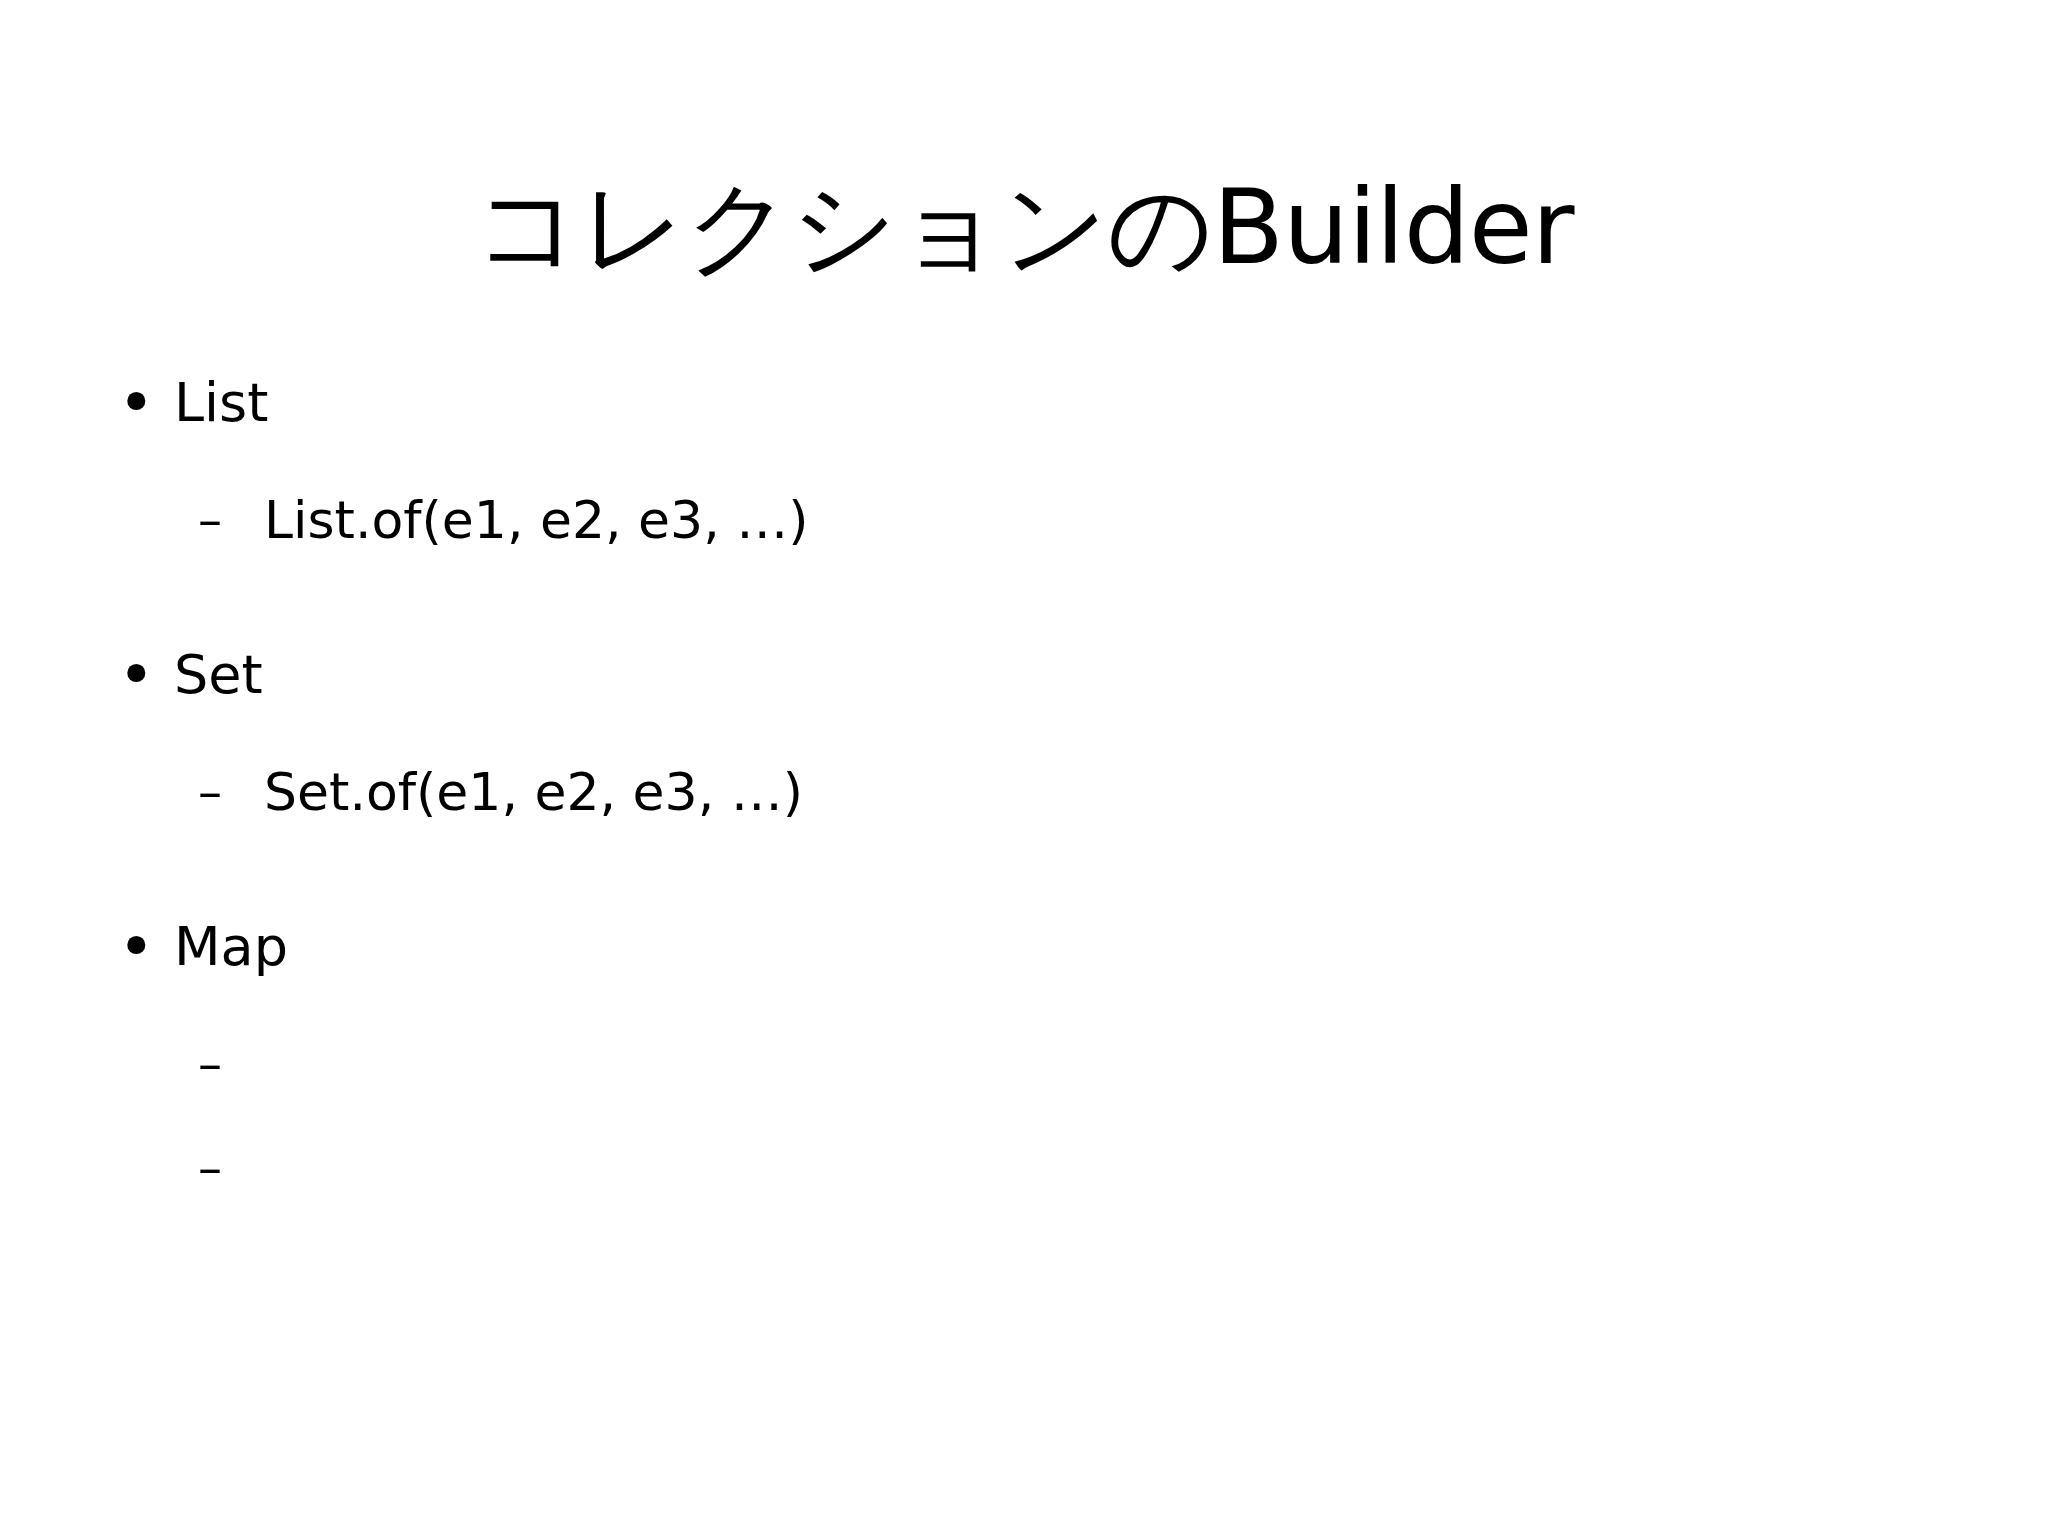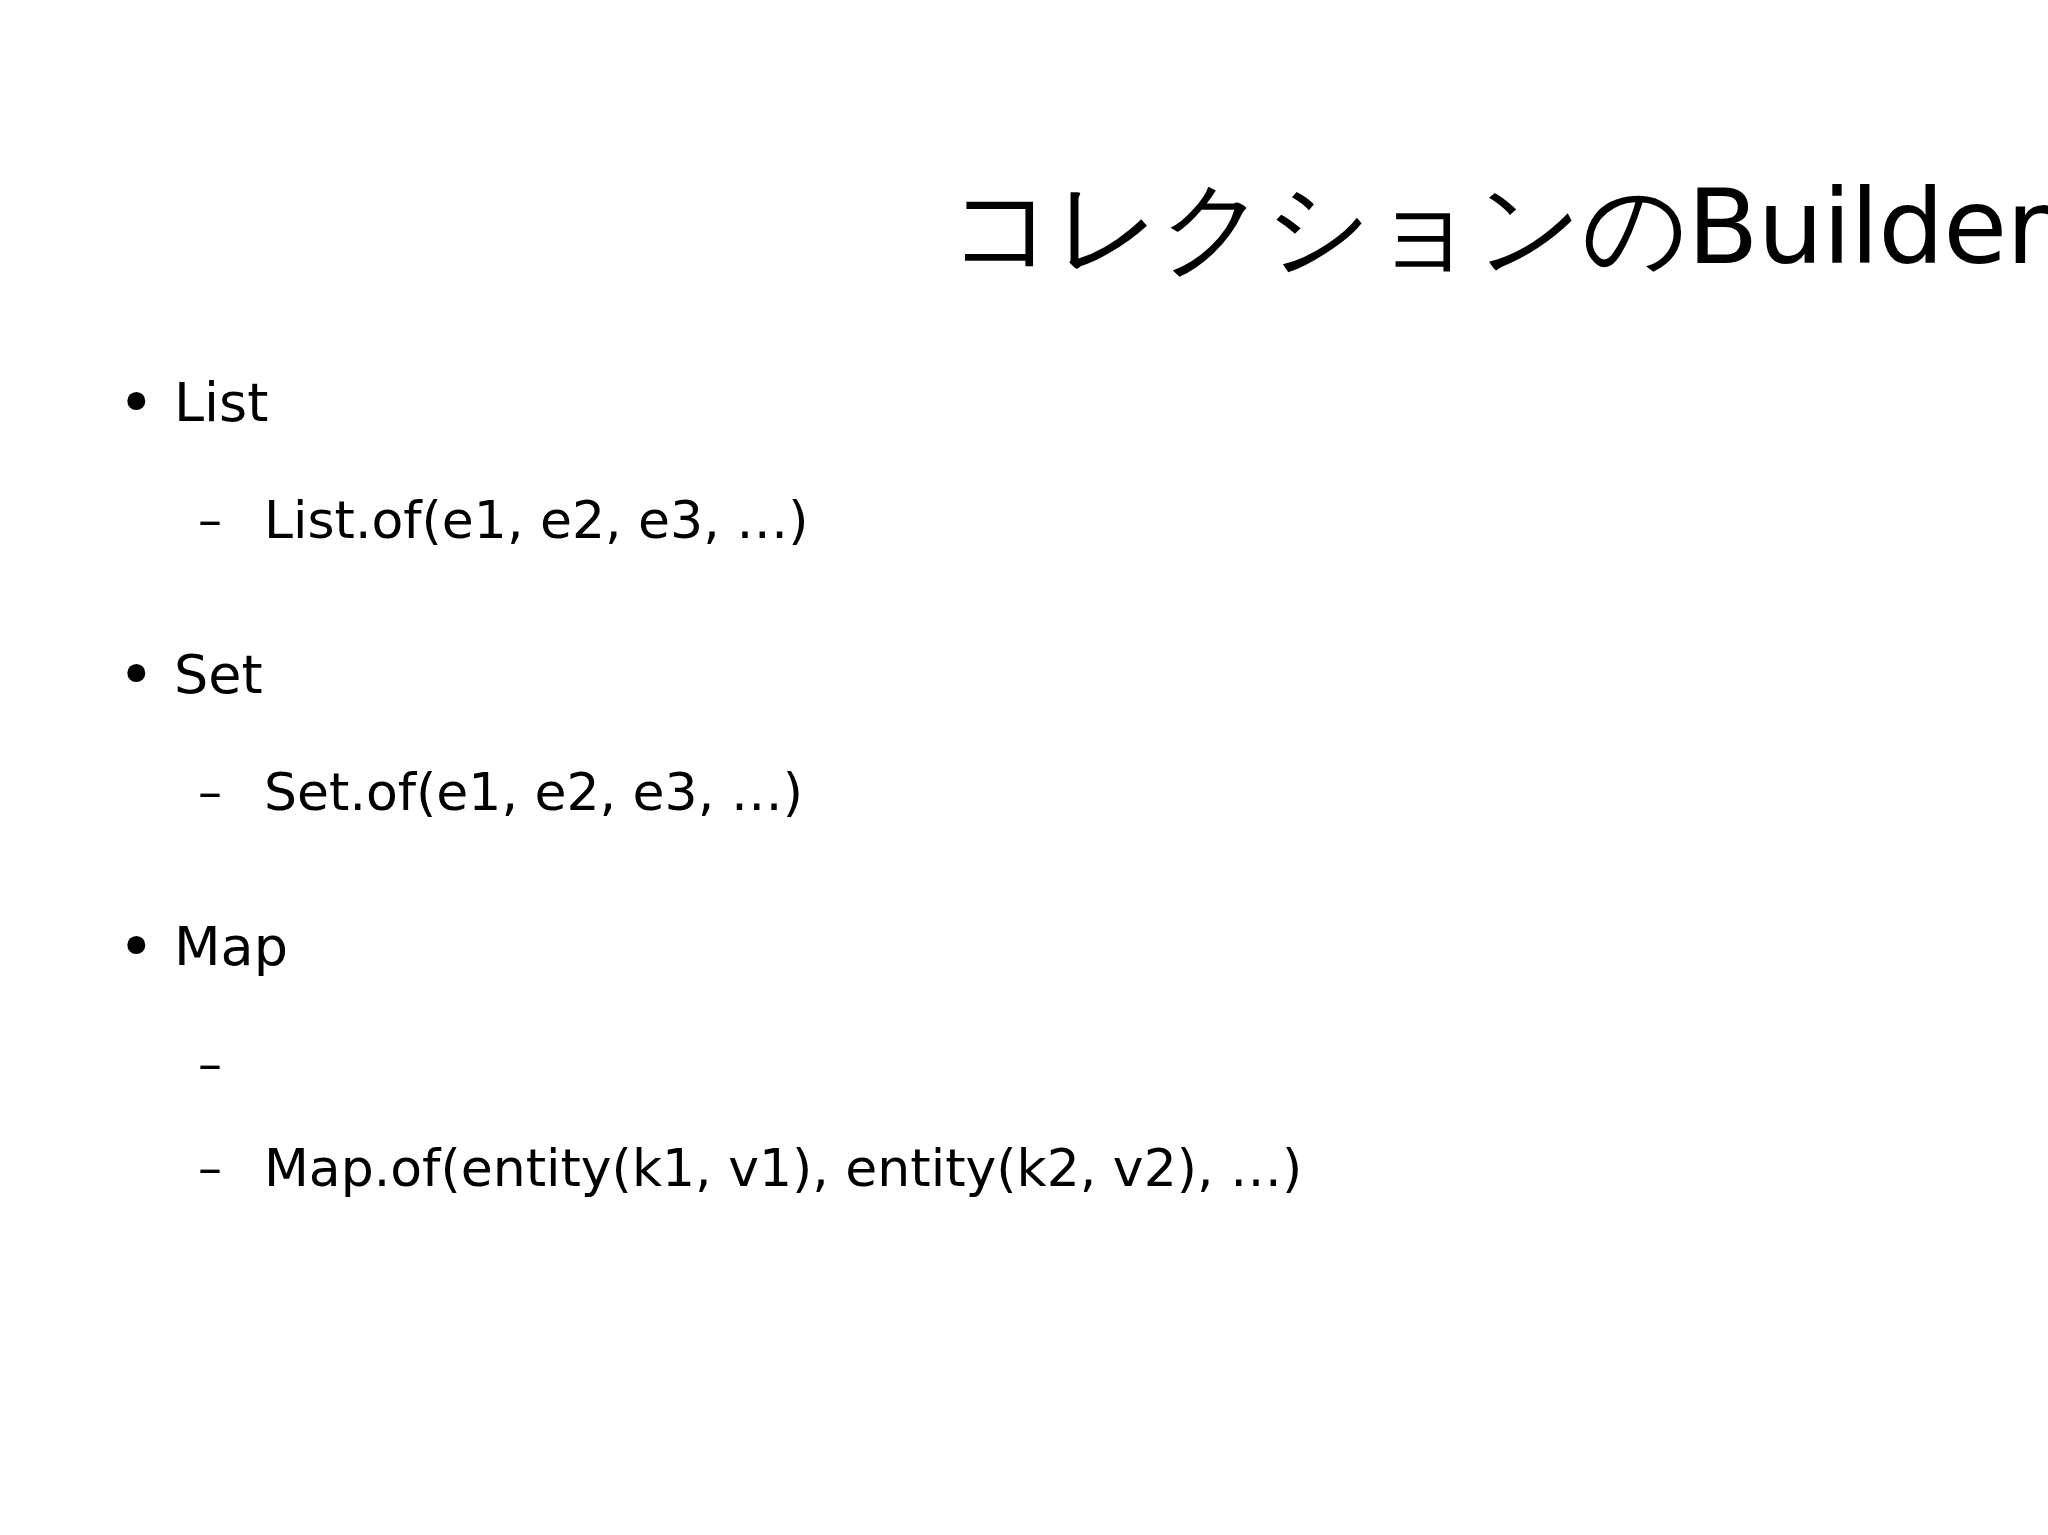--- a/index.html
+++ b/index.html
@@ -16,21 +16,21 @@
     font-family: "DejaVu Sans", "Liberation Sans", sans-serif;
     color: #000000;
   }
 
   
   .slide-title {
     position: absolute;
     top: 96px;
     left: 0;
     width: 2048px;
-    text-align: right;
+    text-align: center;
     font-size: 104px;
     line-height: 1.18;
     font-weight: 400;
     letter-spacing: -1px;
     color: #000000;
     white-space: nowrap;
   }
 
   
   .body-list {
@@ -125,17 +125,16 @@
       <span class="marker">•</span>
       <span class="text">Map</span>
     </div>
 
     <div class="bullet-row level2">
       <span class="marker">–</span>
     </div>
 
     <div class="bullet-row level2">
       <span class="marker">–</span>
-      <span class="text">Map.of(entity(k1, v1), entity(k2, v2), …)</span>
     </div>
 
   </div>
 </div>
 
 </body></html>

